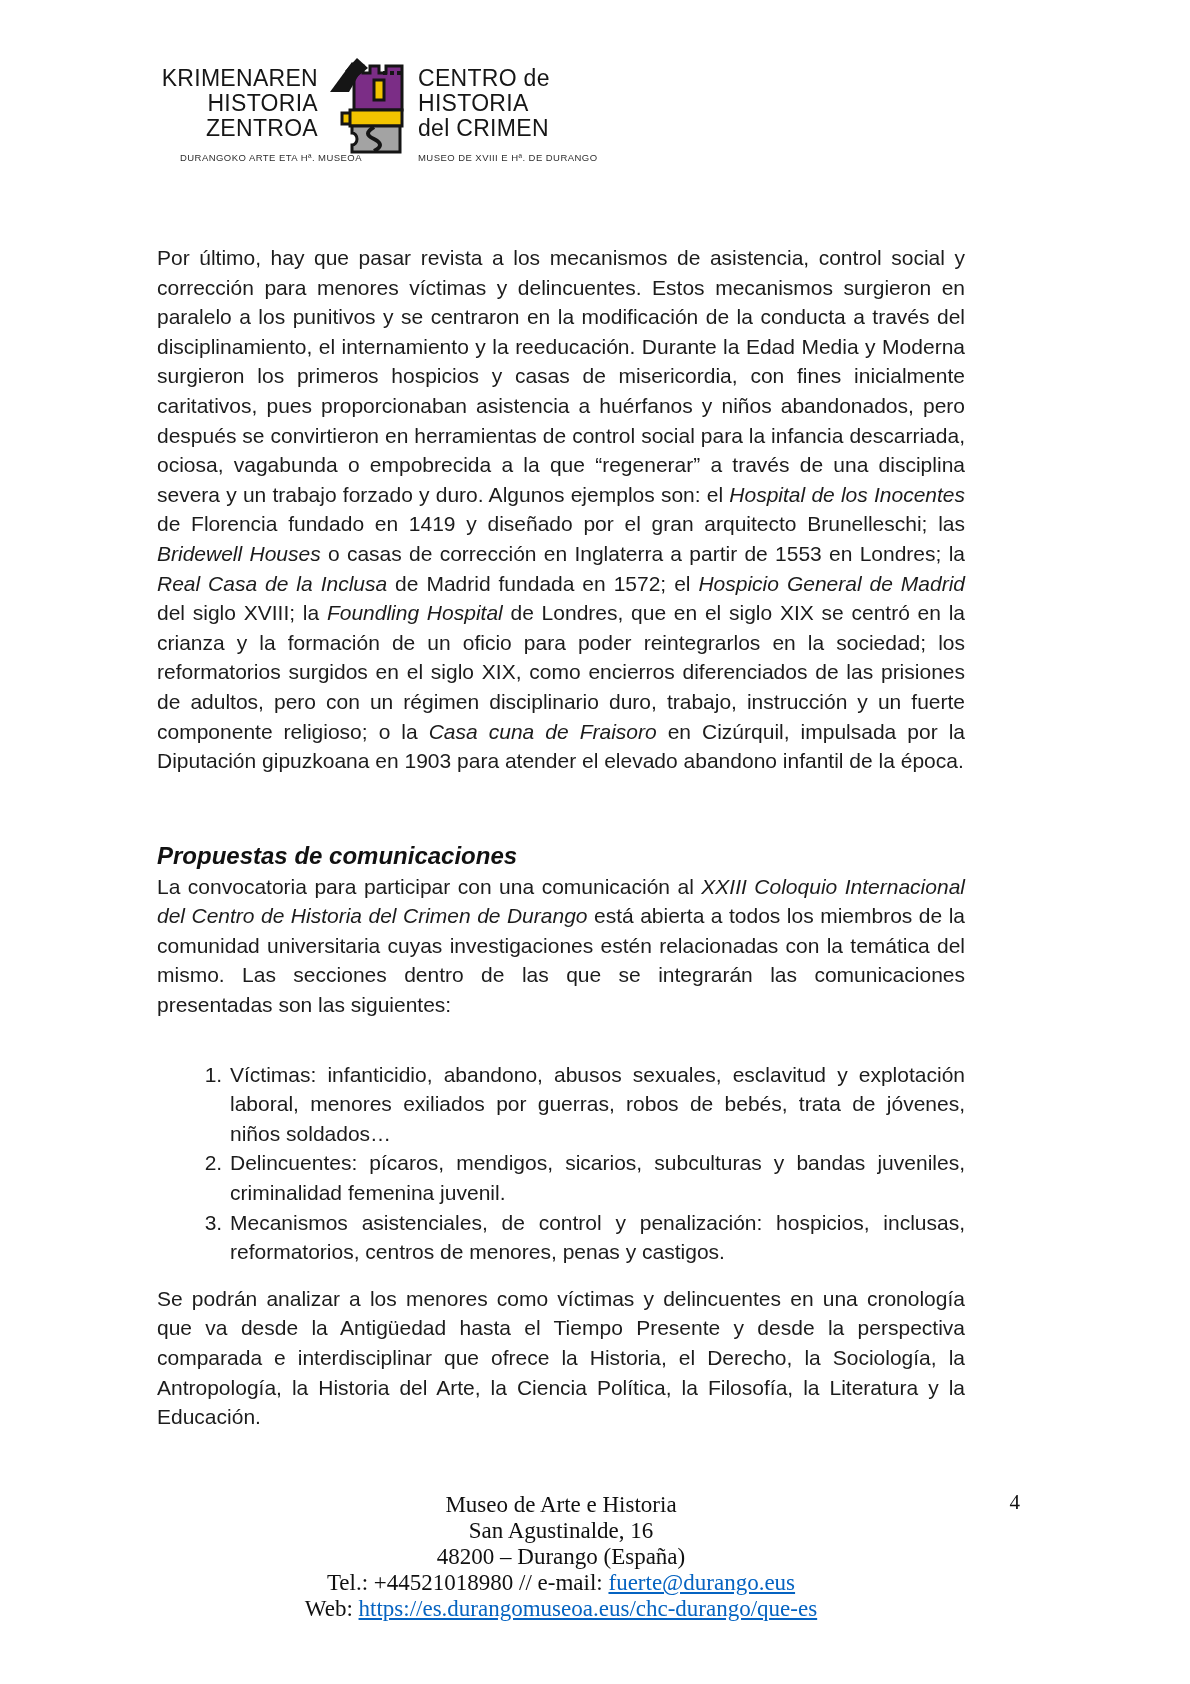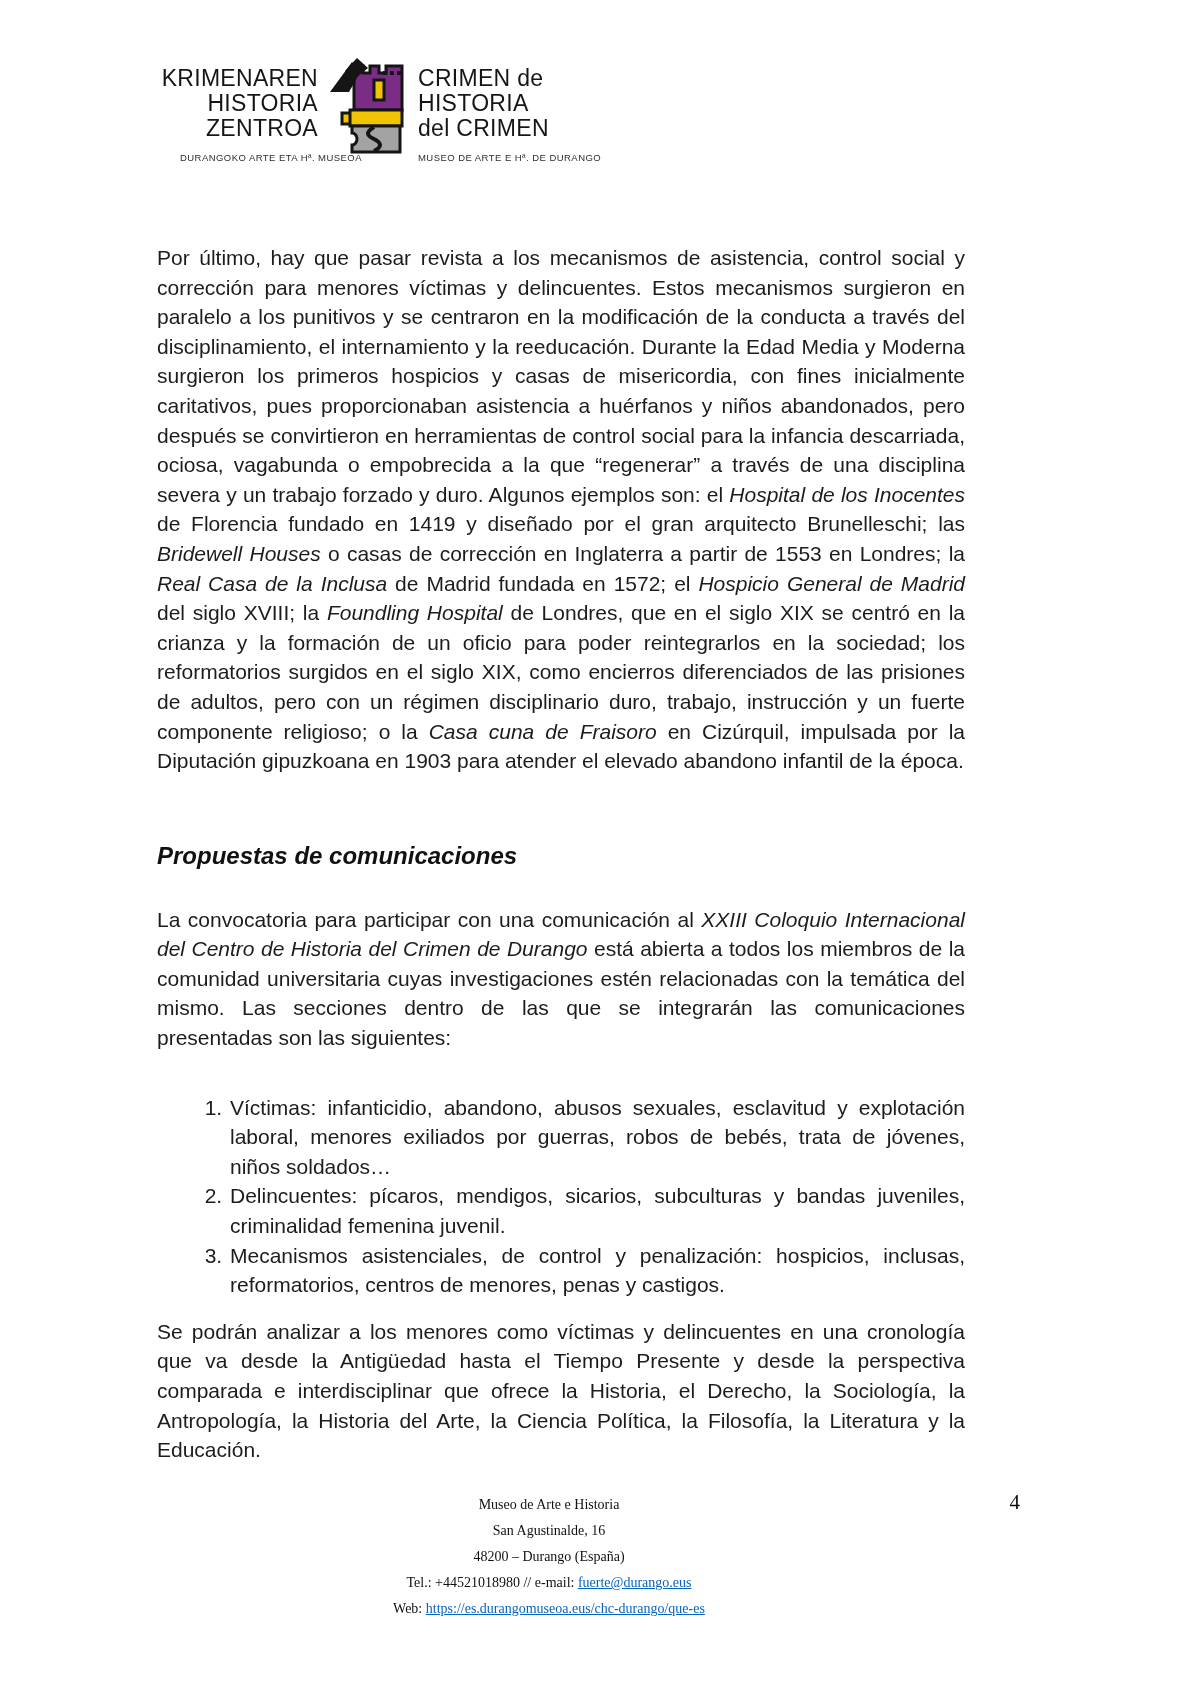--- a/index.html
+++ b/index.html
@@ -22,31 +22,31 @@
   .logo-icon { width:80px; height:98px; margin:0 10px; flex:none; }
 
   
   .content {
     position:absolute; left:157px; top:243px; width:808px;
     font-size:21px; line-height:29.6px; text-align:justify;
   }
   .content p { margin:0; }
   .content em { font-style:italic; }
   h2.doc-heading { font-size:24px; line-height:32px; margin:64px 0 0 0; color:#111; font-weight:bold; text-align:left;font-style:italic; }
-  p.para2 { margin-top:33px; }
+  p.para2 { }
   ol.sections { margin:40px 0 0 0; padding:0 0 0 71px; }
   ol.sections li { margin:0; padding-left:2px; text-align:justify; }
   p.para3 { margin-top:17px; }
 
   
   .footer {
-    position:absolute; left:145px; top:1492px; width:808px;
+    position:absolute; left:157px; top:1492px; width:808px;
     text-align:center;
     font-family:"Liberation Serif", serif;
-    font-size:14px; line-height:26px; color:#101010;
+    font-size:23px; line-height:26px; color:#101010;
   }
   .footer a { text-decoration:underline; }
   .page-number {
     position:absolute; top:1490px; right:170px;
     font-family:"Liberation Serif", serif;
     font-size:21px; color:#101010;
   }
 </style>
 </head>
 <body>
@@ -78,24 +78,24 @@
         <rect x="14" y="57" width="9" height="11" fill="#f2c400" stroke="#151515" stroke-width="3"></rect>
         <rect x="22" y="54" width="52" height="16" fill="#f2c400" stroke="#151515" stroke-width="3"></rect>
 
         <path d="M24 70 h48 v26 h-48 v-7 a5 6 0 0 0 0-12 z" fill="#a3a3a3" stroke="#151515" stroke-width="3"></path>
 
         <path d="M46 71 c-8 5 -8 8 0 12 c8 4 8 8 0 12" fill="none" stroke="#151515" stroke-width="4"></path>
       </svg>
     </div>
 
     <div class="logo-right">
-      <div class="logo-big-line">CRIMEN de</div>
+      <div class="logo-big-line">CENTRO de</div>
       <div class="logo-big-line">HISTORIA</div>
       <div class="logo-big-line">del CRIMEN</div>
-      <div class="logo-sub">MUSEO DE ARTE E Hª. DE DURANGO</div>
+      <div class="logo-sub">MUSEO DE XVIII E Hª. DE DURANGO</div>
     </div>
   </header>
 
   <main class="content">
     <p class="para1"><span>Por último, hay que pasar revista a los mecanismos de asistencia, control social y corrección para menores víctimas y delincuentes. Estos mecanismos surgieron en paralelo a los punitivos y se centraron en la modificación de la conducta a través del disciplinamiento, el internamiento y la reeducación. Durante la Edad Media y Moderna surgieron los primeros hospicios y casas de misericordia, con fines inicialmente caritativos, pues proporcionaban asistencia a huérfanos y niños abandonados, pero después se convirtieron en herramientas de control social para la infancia descarriada, ociosa, vagabunda o empobrecida a la que “regenerar” a través de una disciplina severa y un trabajo forzado y duro. Algunos ejemplos son: el </span><em>Hospital de los Inocentes</em><span> de Florencia fundado en 1419 y diseñado por el gran arquitecto Brunelleschi; las </span><em>Bridewell Houses</em><span> o casas de corrección en Inglaterra a partir de 1553 en Londres; la </span><em>Real Casa de la Inclusa</em><span> de Madrid fundada en 1572; el </span><em>Hospicio General de Madrid</em><span> del siglo XVIII; la </span><em>Foundling Hospital</em><span> de Londres, que en el siglo XIX se centró en la crianza y la formación de un oficio para poder reintegrarlos en la sociedad; los reformatorios surgidos en el siglo XIX, como encierros diferenciados de las prisiones de adultos, pero con un régimen disciplinario duro, trabajo, instrucción y un fuerte componente religioso; o la </span><em>Casa cuna de Fraisoro</em><span> en Cizúrquil, impulsada por la Diputación gipuzkoana en 1903 para atender el elevado abandono infantil de la época.</span></p>
 
     <h2 class="doc-heading">Propuestas de comunicaciones</h2>
 
     <p class="para2"><span>La convocatoria para participar con una comunicación al </span><em>XXIII Coloquio Internacional del Centro de Historia del Crimen de Durango</em><span> está abierta a todos los miembros de la comunidad universitaria cuyas investigaciones estén relacionadas con la temática del mismo. Las secciones dentro de las que se integrarán las comunicaciones presentadas son las siguientes:</span></p>
 

